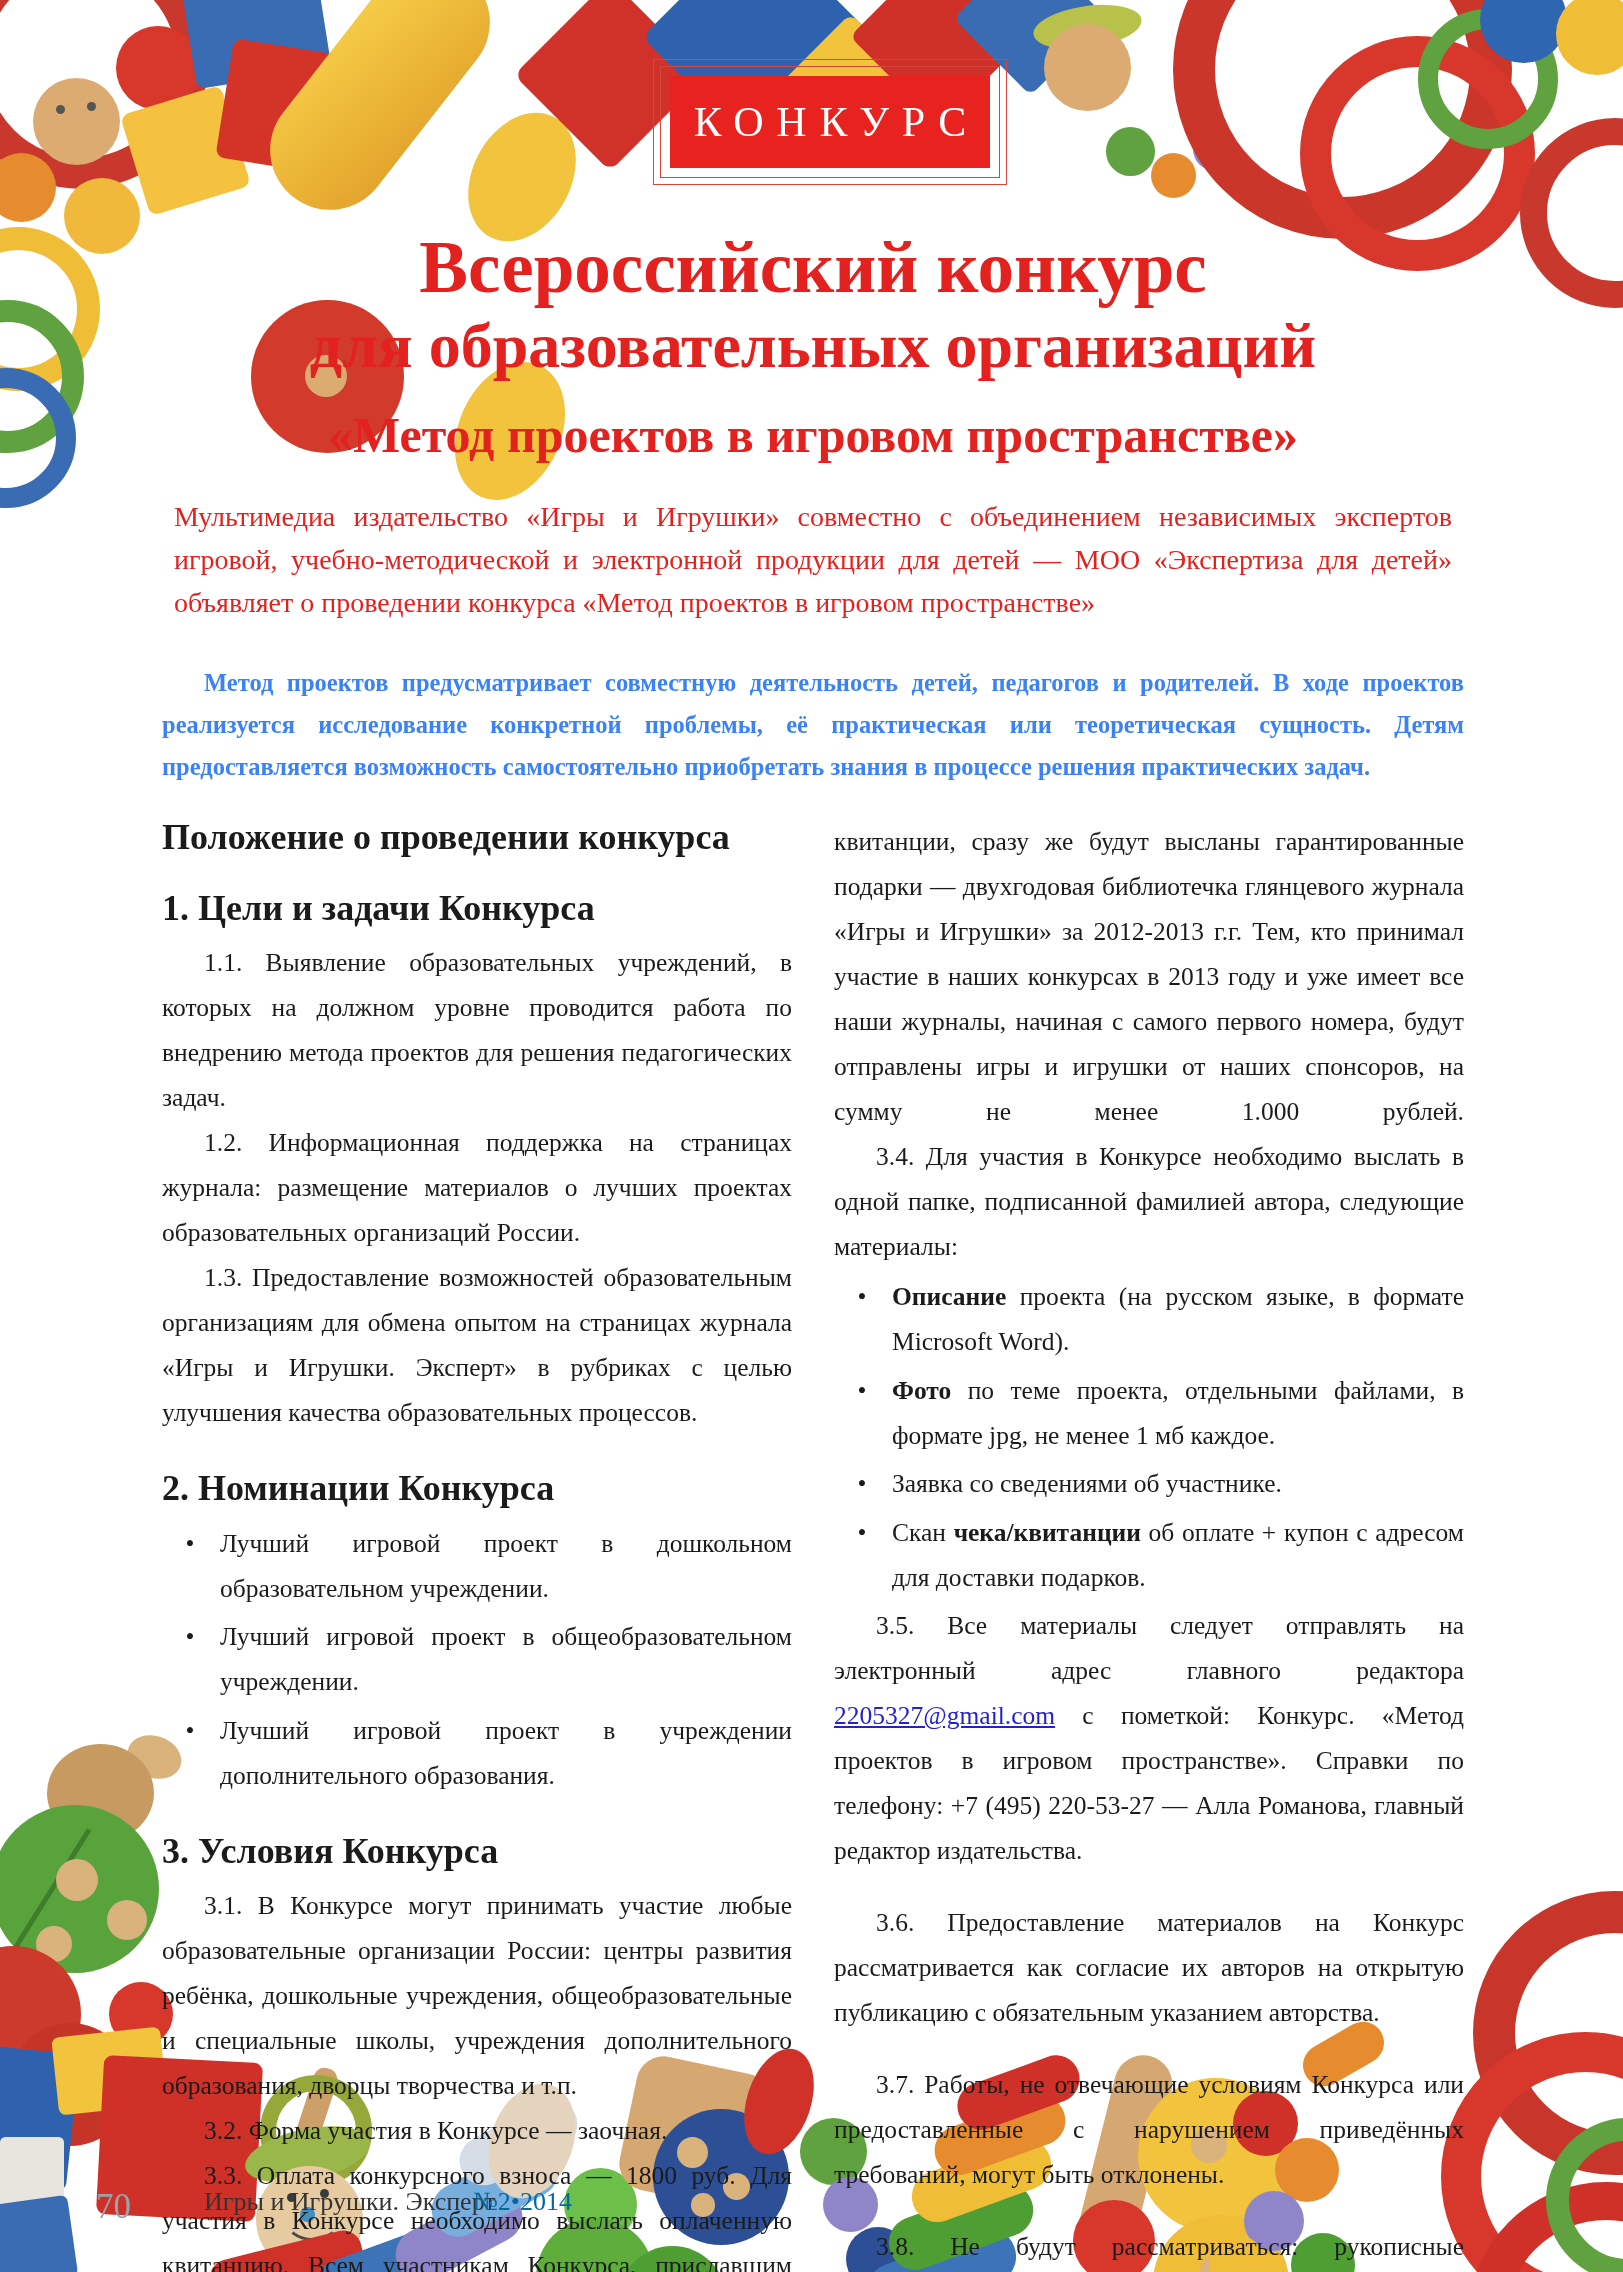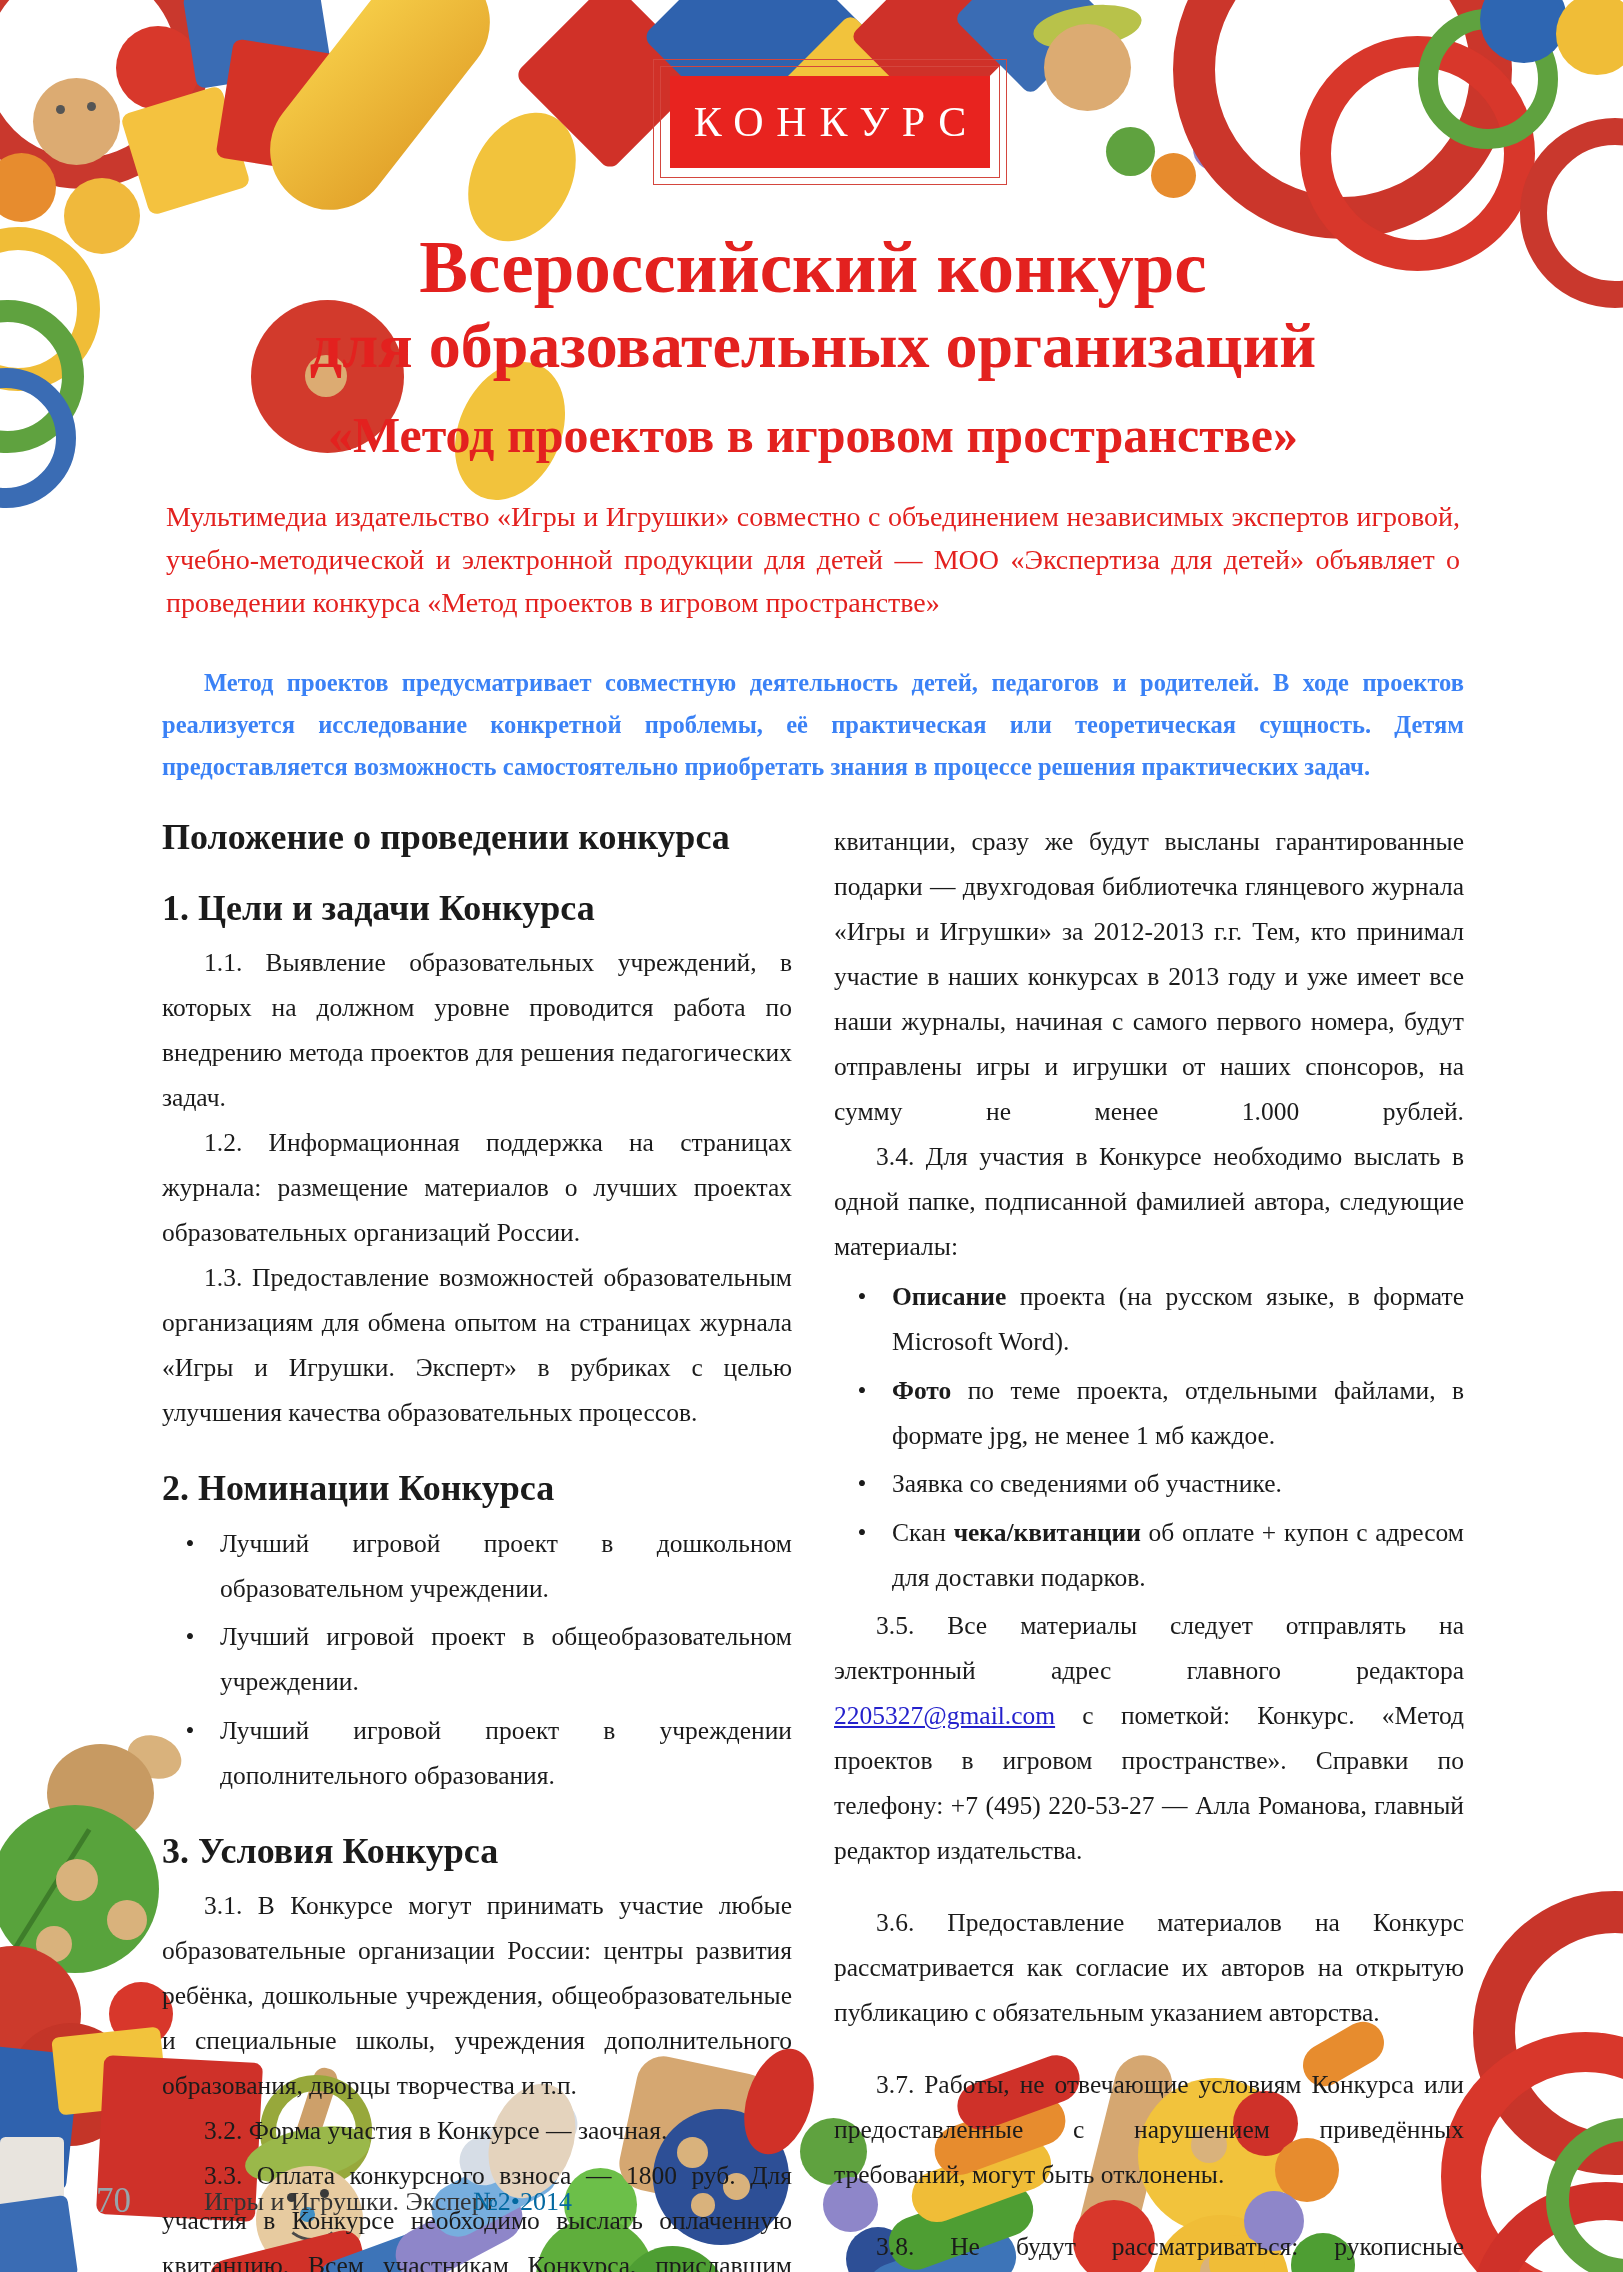--- a/index.html
+++ b/index.html
@@ -16,41 +16,41 @@
           z-index:3;text-align:center;line-height:92px;}
   .banner::before{content:"";position:absolute;inset:-10px;border:1.8px solid #d4463e;}
   .banner::after{content:"";position:absolute;inset:-17.3px;border:1.8px solid #d4463e;}
   .banner span{color:#fff;font-size:42px;letter-spacing:12.7px;padding-left:12.7px;}
 
   
   .content{position:absolute;left:162px;top:227px;width:1302px;z-index:2;}
   .title1{color:#e3211f;font-weight:bold;font-size:73px;line-height:82px;text-align:center;margin:0;}
   .title2{color:#e3211f;font-weight:bold;font-size:64px;line-height:73px;text-align:center;margin:0;}
   .subtitle{color:#e3211f;font-weight:bold;font-size:50px;line-height:58px;text-align:center;margin:23.6px 0 0;}
-  .lead-red{color:#e3211f;font-size:28px;line-height:43px;text-align:justify;margin:31px 4px 0;}
+  .lead-red{color:#e3211f;font-size:28px;line-height:43px;text-align:justify;margin:31px 12px 0;}
   .lead-bold{color:#3b82f6;font-weight:bold;font-size:24.5px;line-height:42px;text-align:justify;
              text-indent:42px;margin:38px 0 0;font-family:Liberation Serif, serif;}
 
   .columns{display:flex;gap:42px;margin-top:31px;}
   .col{width:630px;color:#1b1b1b;font-size:25.5px;line-height:45px;}
   .colhead{font-size:36px;font-weight:bold;margin:35px 0 14.5px;line-height:36px;}
   .colhead.first{margin-top:0;}
   .p{margin:0;text-align:justify;text-indent:42px;}
   .p.noindent{text-indent:0;}
   .p.flush{text-align-last:justify;}
   .p.spaced{margin-top:27px;}
   ul.blist{list-style:none;margin:5.5px 0 0;padding:0;}
   ul.blist li{position:relative;padding-left:58px;margin:0 0 3.6px;text-align:justify;}
   ul.blist li::before{content:"\2022";position:absolute;left:23.6px;top:0;}
   .b{font-weight:bold;}
   a.email{color:#2421cc;text-decoration:underline;}
 
   
   .footer{position:absolute;left:0;top:2180px;width:100%;height:55px;z-index:2;}
-  .footer .pageno{position:absolute;left:96px;top:1px;font-size:35px;color:#97a5ab;}
+  .footer .pageno{position:absolute;left:96px;top:7px;font-size:35px;color:#97a5ab;}
   .footer .mag{position:absolute;left:204px;top:7.3px;font-size:26px;color:#333;}
   .footer .issue{position:absolute;left:473px;top:7.3px;font-size:26px;color:#0369a1;}
 </style>
 </head>
 <body>
 
 <div id="page">
 
   <div class="decor">
     <i class="sh" style="left:-45px;top:-64px;width:191px;height:191px;border:31px solid #c9382d;border-radius:50%;"></i>

